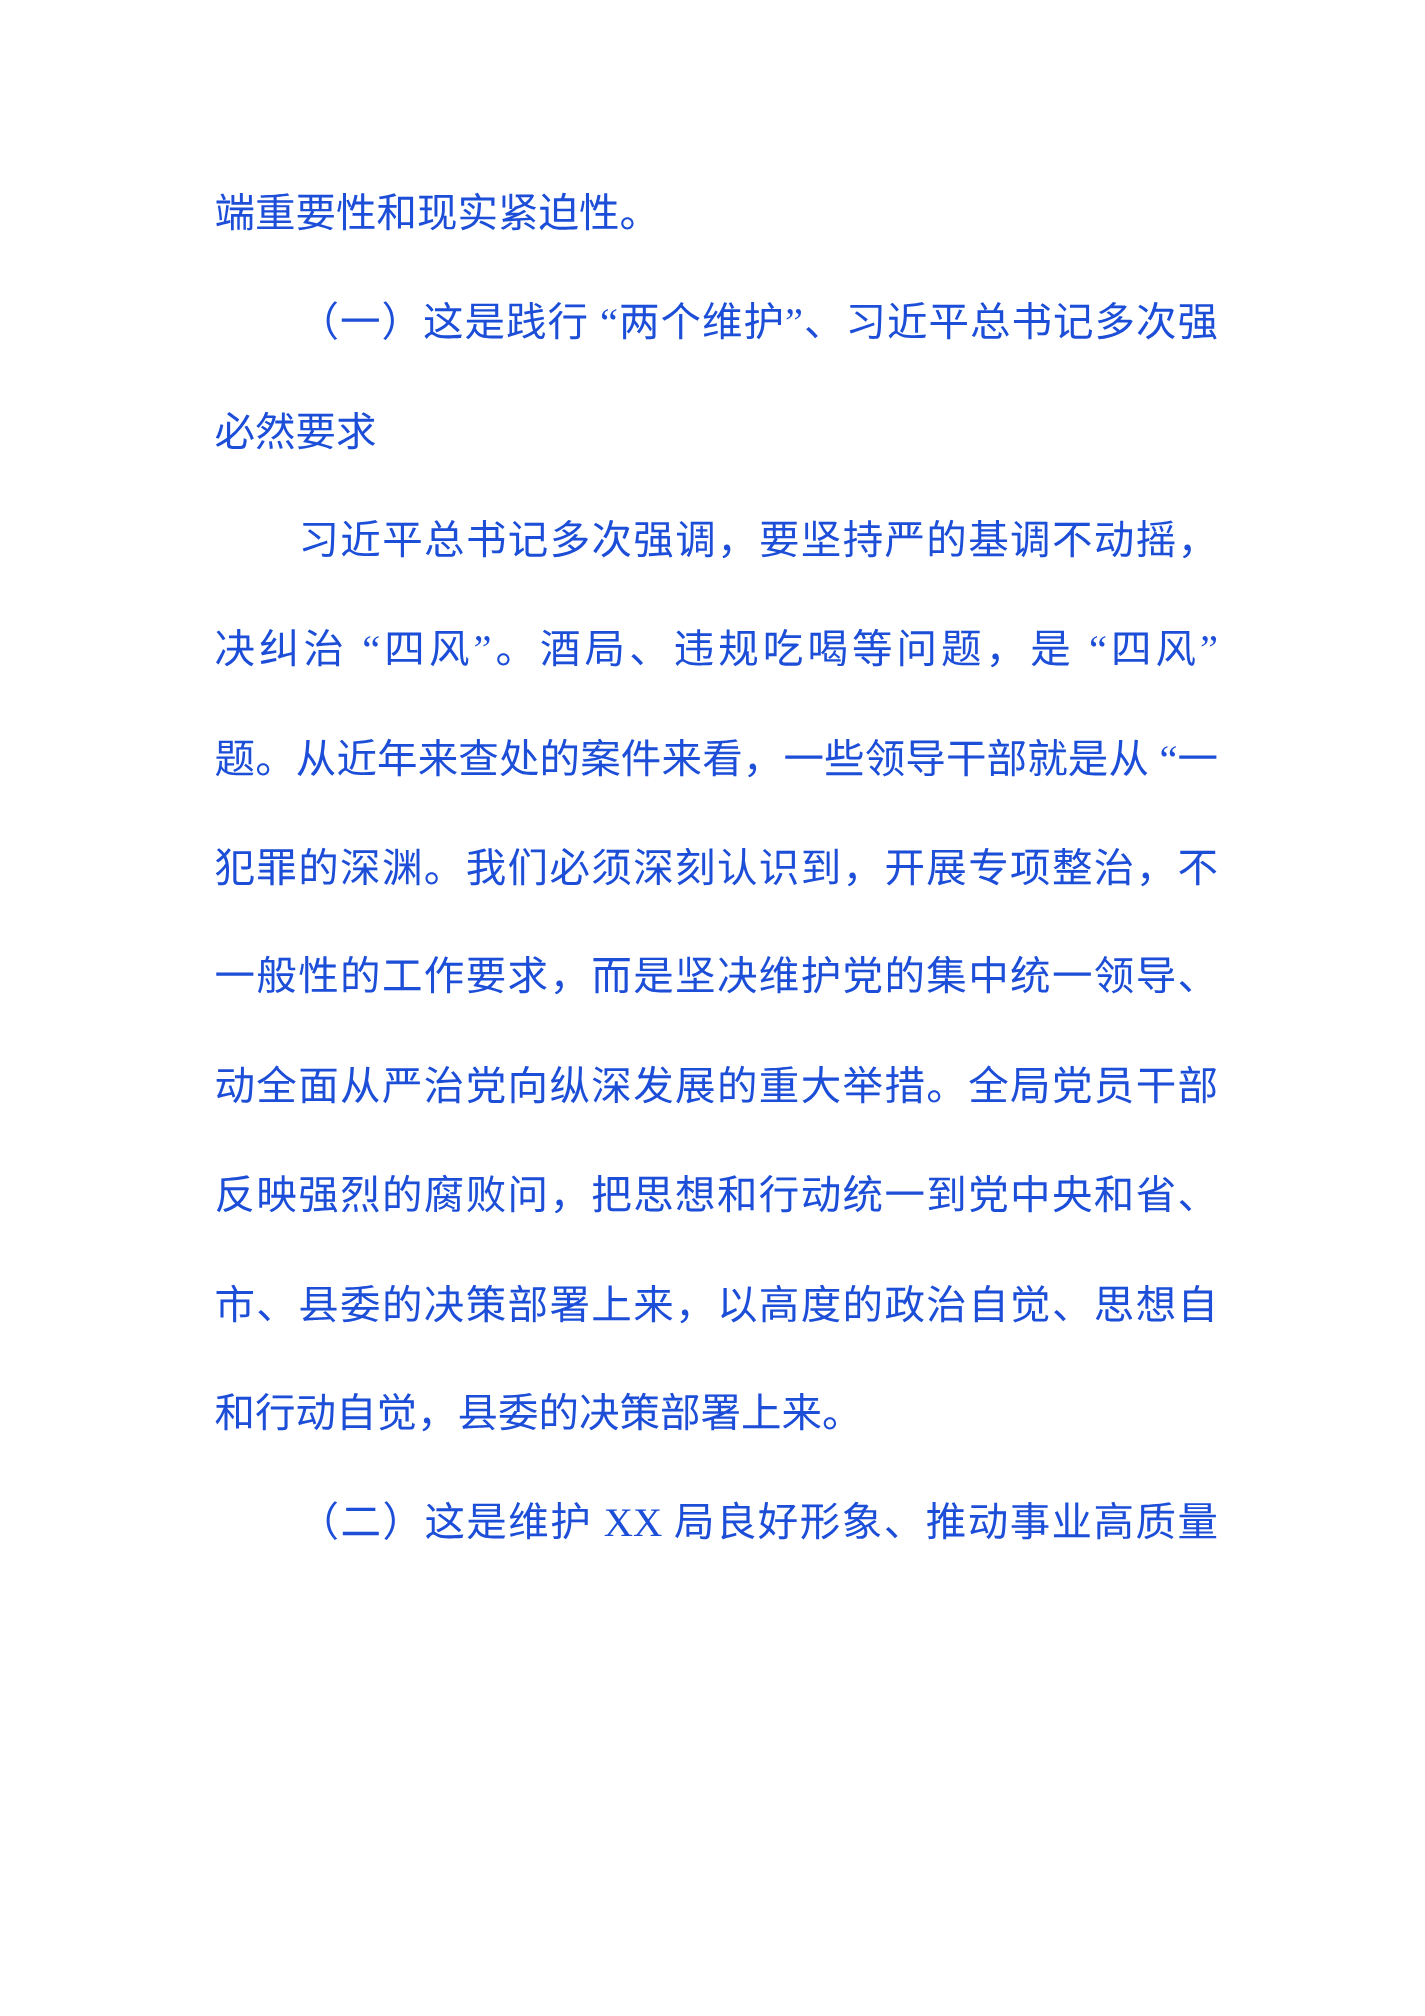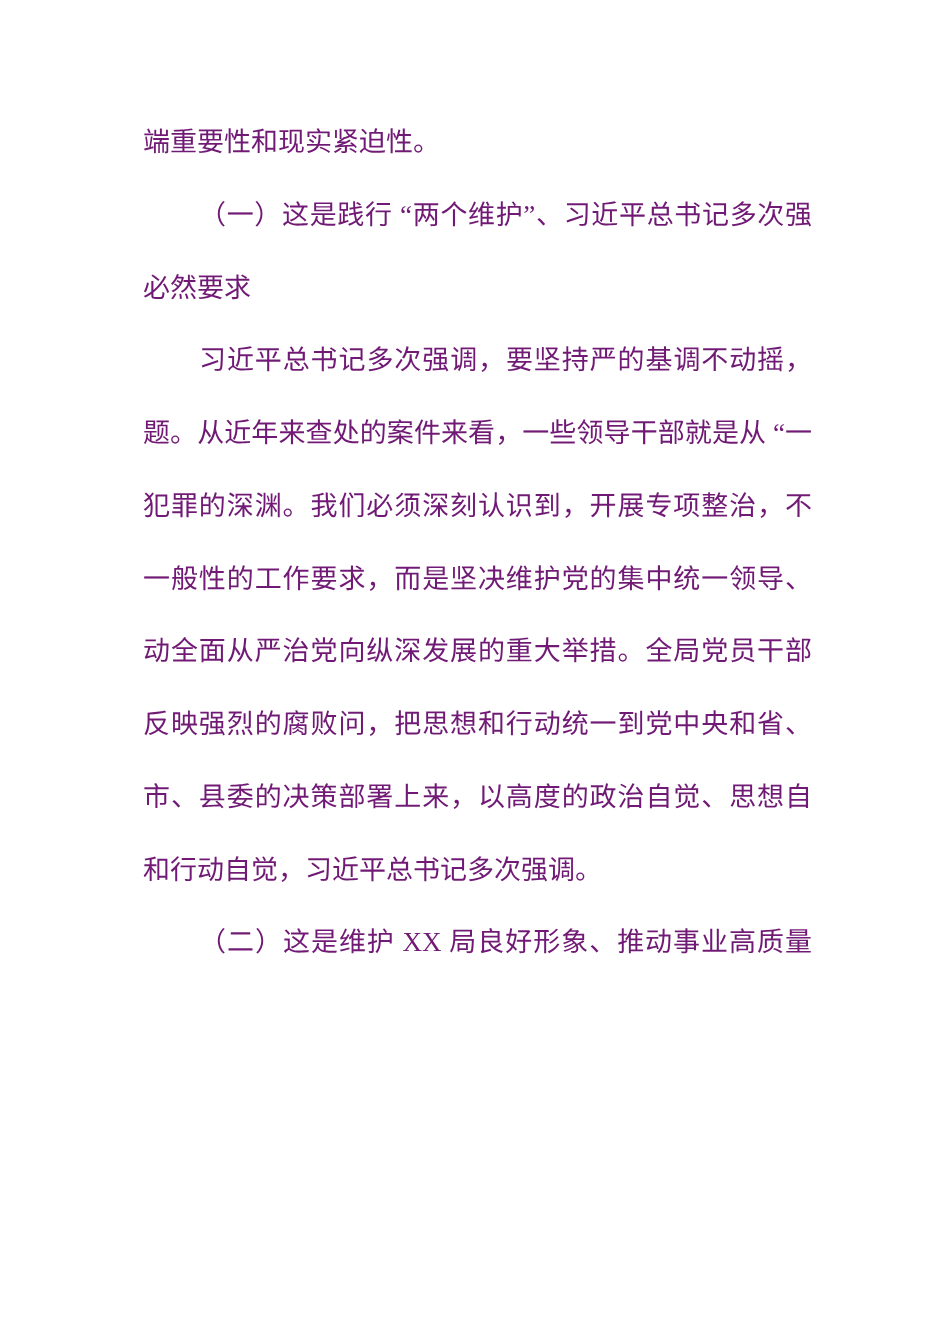--- a/index.html
+++ b/index.html
@@ -12,21 +12,21 @@
     width: 950px;
     height: 1344px;
     background: #ffffff;
     overflow: hidden;
   }
   .textblock {
     position: absolute;
     left: 143px;
     top: 106px;
     width: 669px;
-    color: #701a75;
+    color: #1d4ed8;
     font-family: "Liberation Serif", "DejaVu Serif", serif;
     font-weight: 400;
   }
   .line {
     height: 72.75px;
     line-height: 72.75px;
     font-size: 27px;
     overflow: hidden;
     white-space: normal;
     text-align: left;
@@ -41,22 +41,23 @@
 </style>
 </head>
 <body>
 
 <div class="page">
   <div class="textblock">
     <div class="line">端重要性和现实紧迫性。</div>
     <div class="line indent full">（一）这是践行 “两个维护”、习近平总书记多次强调</div>
     <div class="line">必然要求</div>
     <div class="line indent full">习近平总书记多次强调，要坚持严的基调不动摇，坚</div>
+    <div class="line full">决纠治 “四风”。酒局、违规吃喝等问题，是 “四风”</div>
     <div class="line full">题。从近年来查处的案件来看，一些领导干部就是从 “一</div>
     <div class="line full">犯罪的深渊。我们必须深刻认识到，开展专项整治，不是</div>
     <div class="line full">一般性的工作要求，而是坚决维护党的集中统一领导、推</div>
     <div class="line full">动全面从严治党向纵深发展的重大举措。全局党员干部要</div>
     <div class="line full">反映强烈的腐败问，把思想和行动统一到党中央和省、</div>
     <div class="line full">市、县委的决策部署上来，以高度的政治自觉、思想自觉</div>
-    <div class="line">和行动自觉，习近平总书记多次强调。</div>
+    <div class="line">和行动自觉，县委的决策部署上来。</div>
     <div class="line indent full">（二）这是维护 XX 局良好形象、推动事业高质量发</div>
   </div>
 </div>
 
 </body></html>

